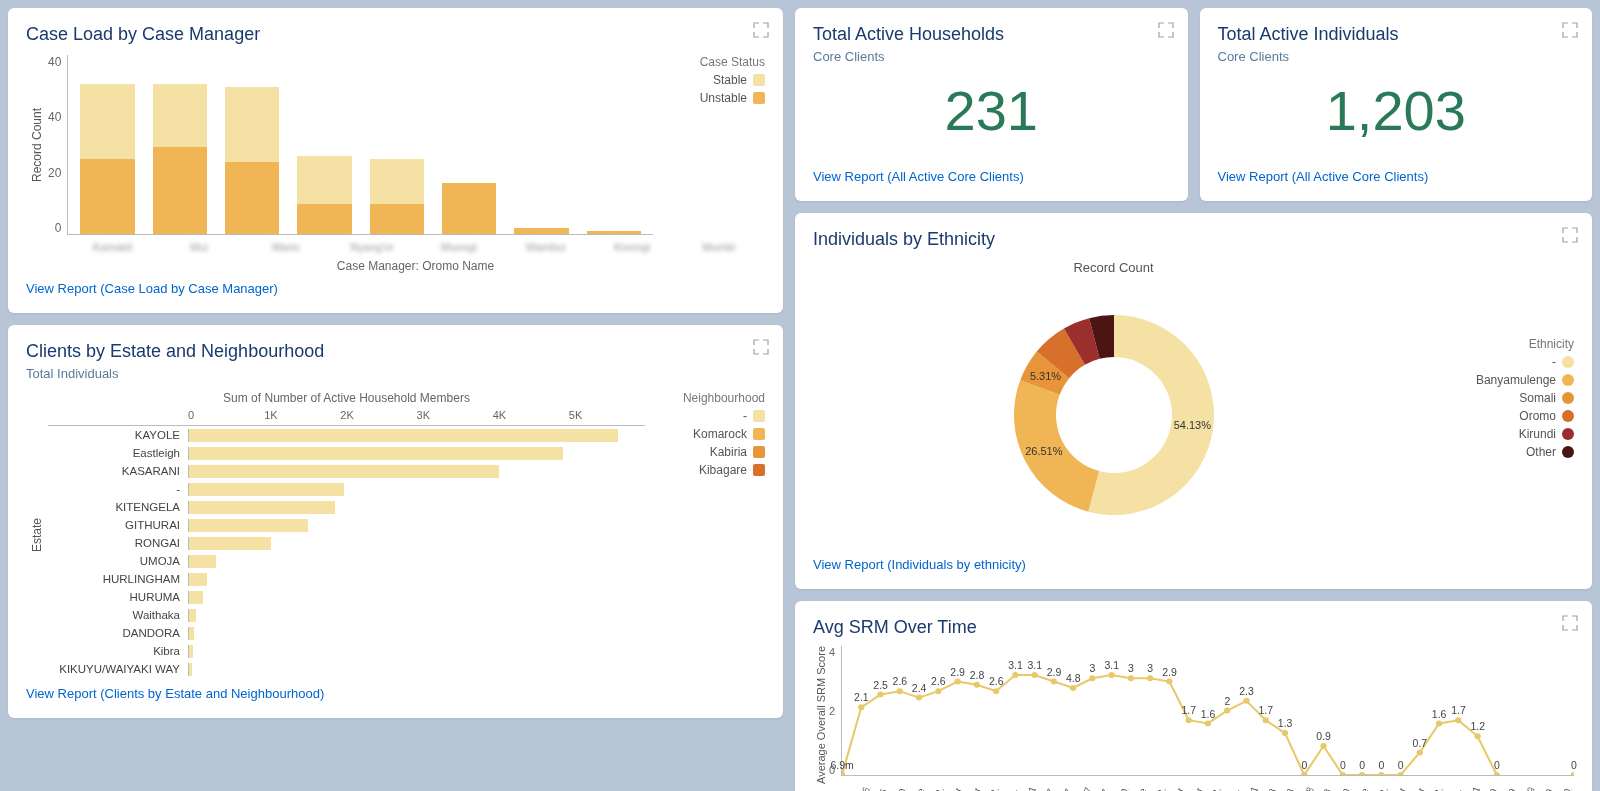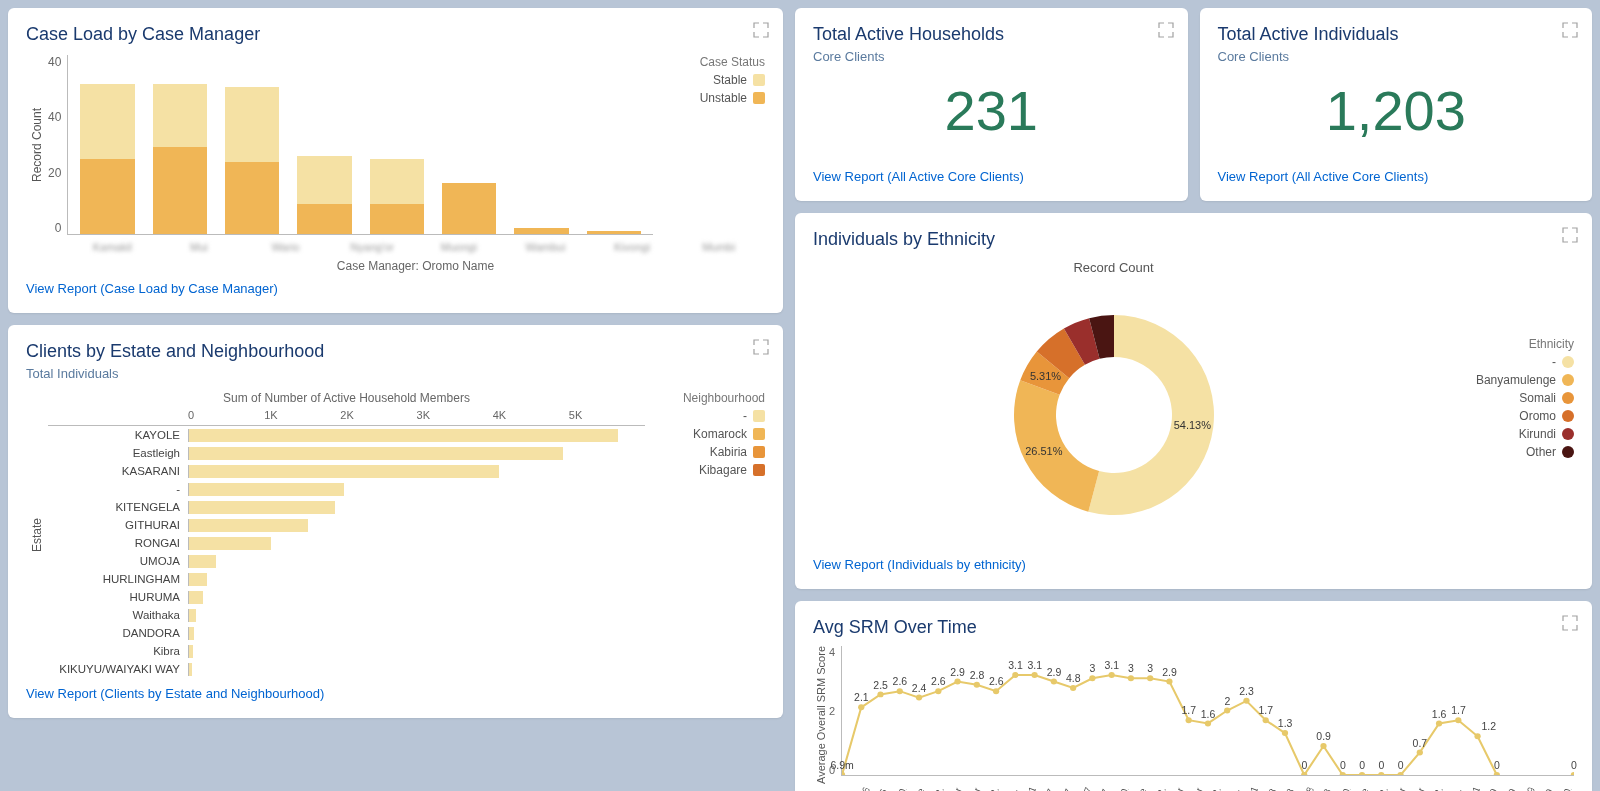--- a/index.html
+++ b/index.html
@@ -549,21 +549,21 @@
             <div class="line-dl" style="left: 60.5263%; top: 64.5%;">1.3</div>
             <div class="line-dl" style="left: 63.1579%; top: 97%;">0</div>
             <div class="line-dl" style="left: 65.7895%; top: 74.5%;">0.9</div>
             <div class="line-dl" style="left: 68.4211%; top: 97%;">0</div>
             <div class="line-dl" style="left: 71.0526%; top: 97%;">0</div>
             <div class="line-dl" style="left: 73.6842%; top: 97%;">0</div>
             <div class="line-dl" style="left: 76.3158%; top: 97%;">0</div>
             <div class="line-dl" style="left: 78.9474%; top: 79.5%;">0.7</div>
             <div class="line-dl" style="left: 81.5789%; top: 57%;">1.6</div>
             <div class="line-dl" style="left: 84.2105%; top: 54.5%;">1.7</div>
-            <div class="line-dl" style="left: 86.8421%; top: 67%; margin-left: 11px;">1.2</div>
+            <div class="line-dl" style="left: 86.8421%; top: 67%;">1.2</div>
             <div class="line-dl" style="left: 89.4737%; top: 97%;">0</div>
             <div class="line-dl" style="left: 100%; top: 97%;">0</div>
           </div>
       </div>
       <div class="line-xlabels" id="line-xlabels">
           <span>June 2016</span>
           <span>July 2016</span>
           <span>August 20...</span>
           <span>Septembe...</span>
           <span>October 2...</span>

